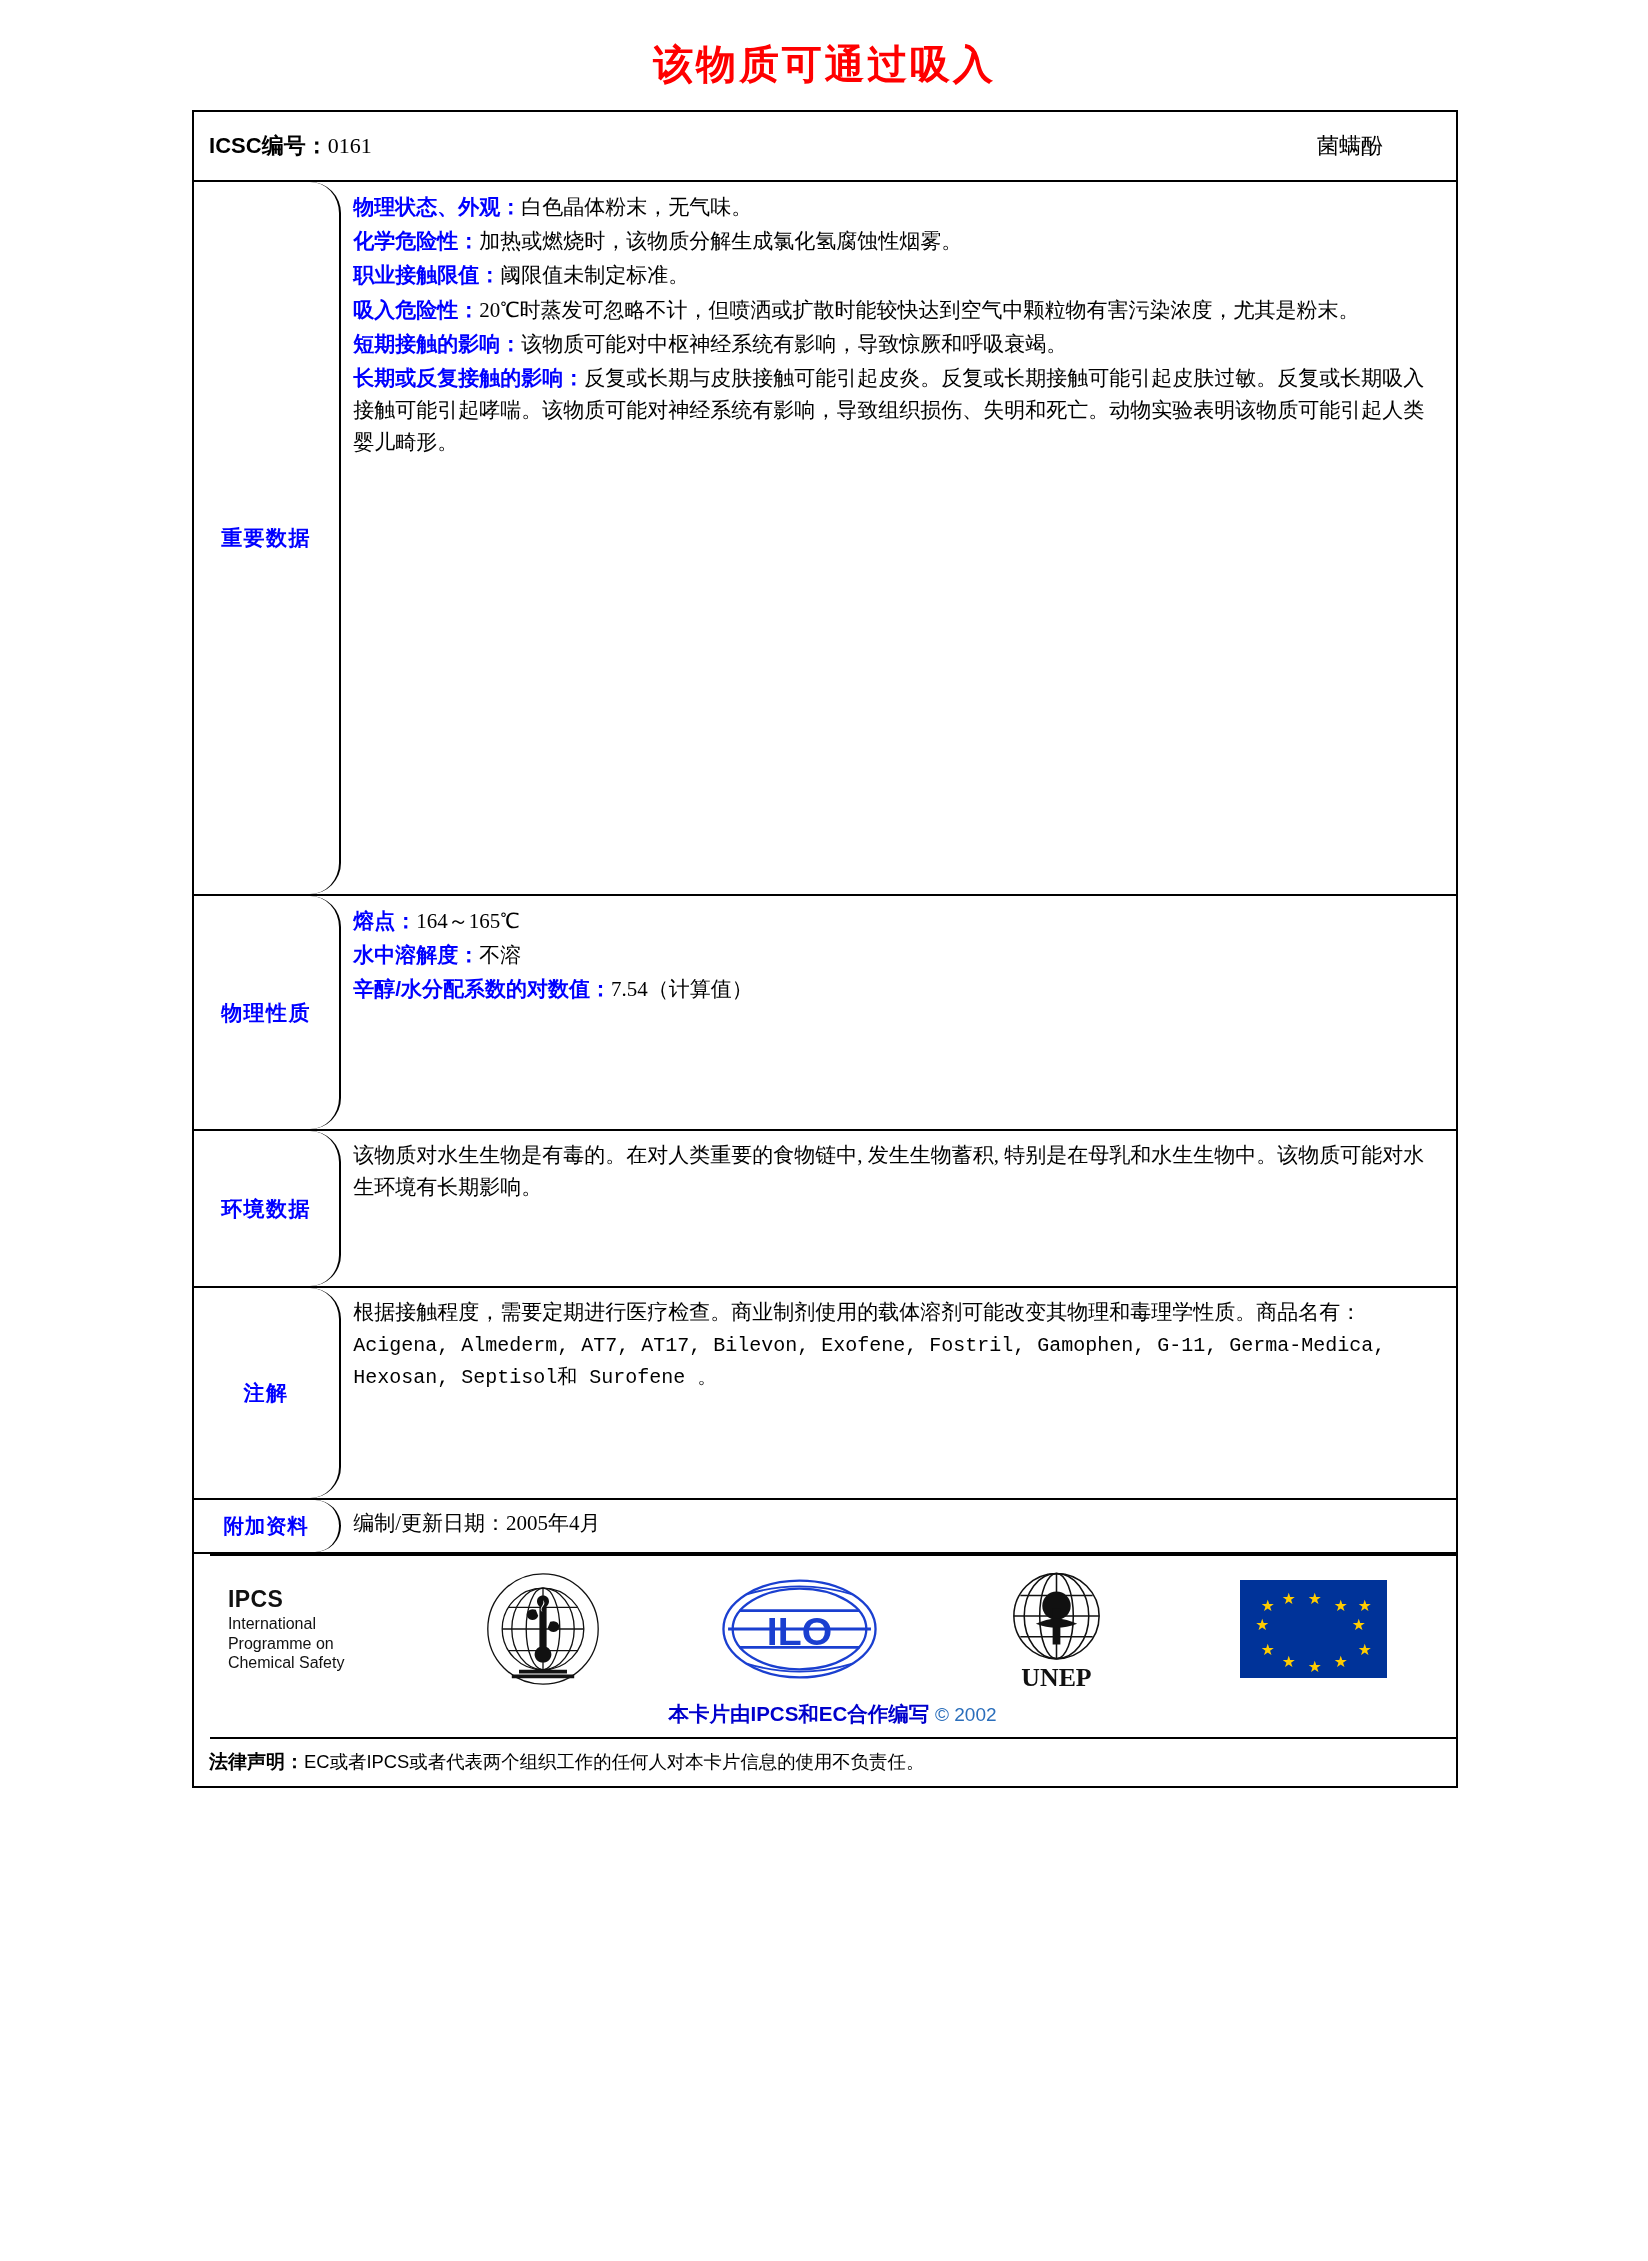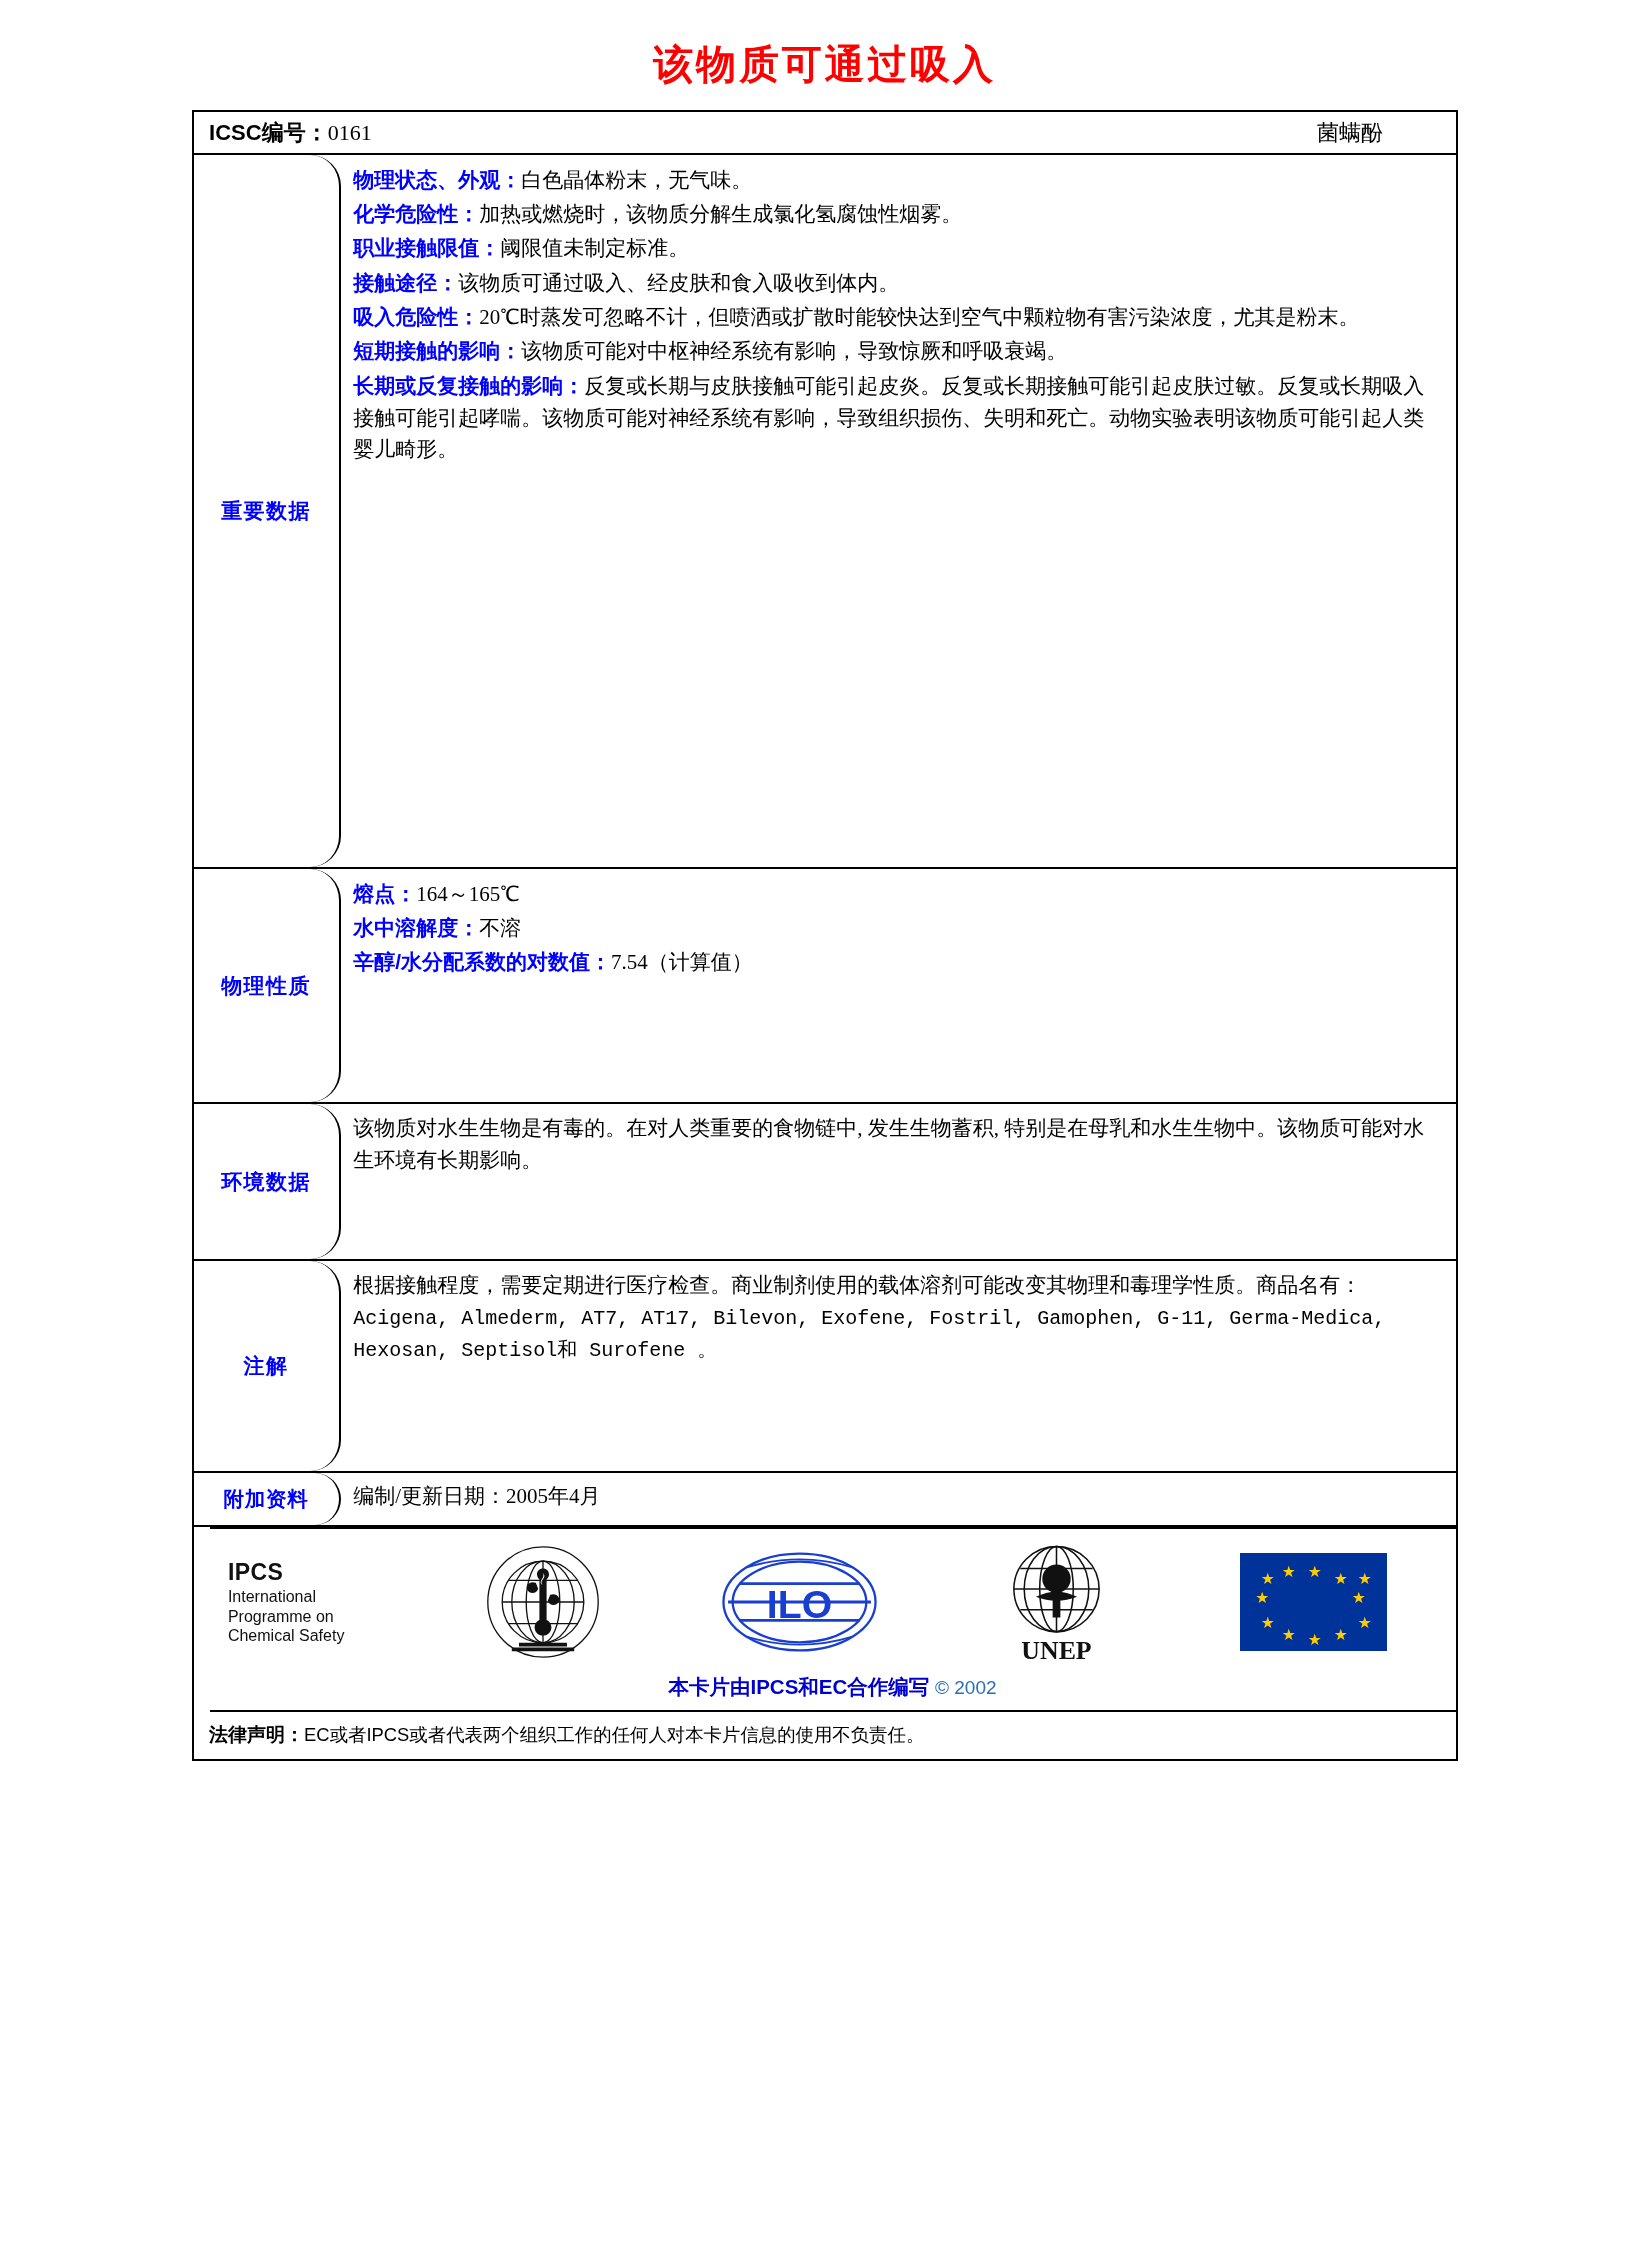--- a/index.html
+++ b/index.html
@@ -35,21 +35,21 @@
     width: 1266px;
     border: 2.8px solid #000;
     box-sizing: border-box;
     background: #fff;
   }
   
   .hdr {
     display: flex;
     align-items: center;
     border-bottom: 2.8px solid #000;
-    height: 43px;
+    height: 70px;
     box-sizing: border-box;
     padding: 0 15.6px;
   }
   .hdr-left {
     font-size: 22px;
     color: #000;
     font-family: "Liberation Sans", sans-serif;
     font-weight: bold;
     letter-spacing: 0px;
     white-space: nowrap;
@@ -213,21 +213,20 @@
       </div>
       <div class="hdr-right">菌螨酚</div>
     </div>
 
     <div class="row row-important">
       <div class="label-cell">重要数据</div>
       <div class="content-cell">
         <p><span class="subhead">物理状态、外观：</span><span>白色晶体粉末，无气味。</span></p>
         <p><span class="subhead">化学危险性：</span><span>加热或燃烧时，该物质分解生成氯化氢腐蚀性烟雾。</span></p>
         <p><span class="subhead">职业接触限值：</span><span>阈限值未制定标准。</span></p>
-        <p><span class="subhead">接触途径：</span><span>该物质可通过吸入、经皮肤和食入吸收到体内。</span></p>
         <p><span class="subhead">吸入危险性：</span><span>20℃时蒸发可忽略不计，但喷洒或扩散时能较快达到空气中颗粒物有害污染浓度，尤其是粉末。</span></p>
         <p><span class="subhead">短期接触的影响：</span><span>该物质可能对中枢神经系统有影响，导致惊厥和呼吸衰竭。</span></p>
         <p><span class="subhead">长期或反复接触的影响：</span><span>反复或长期与皮肤接触可能引起皮炎。反复或长期接触可能引起皮肤过敏。反复或长期吸入接触可能引起哮喘。该物质可能对神经系统有影响，导致组织损伤、失明和死亡。动物实验表明该物质可能引起人类婴儿畸形。</span></p>
       </div>
     </div>
 
     <div class="row row-physical">
       <div class="label-cell">物理性质</div>
       <div class="content-cell">
         <p><span class="subhead">熔点：</span><span>164～165℃</span></p>

